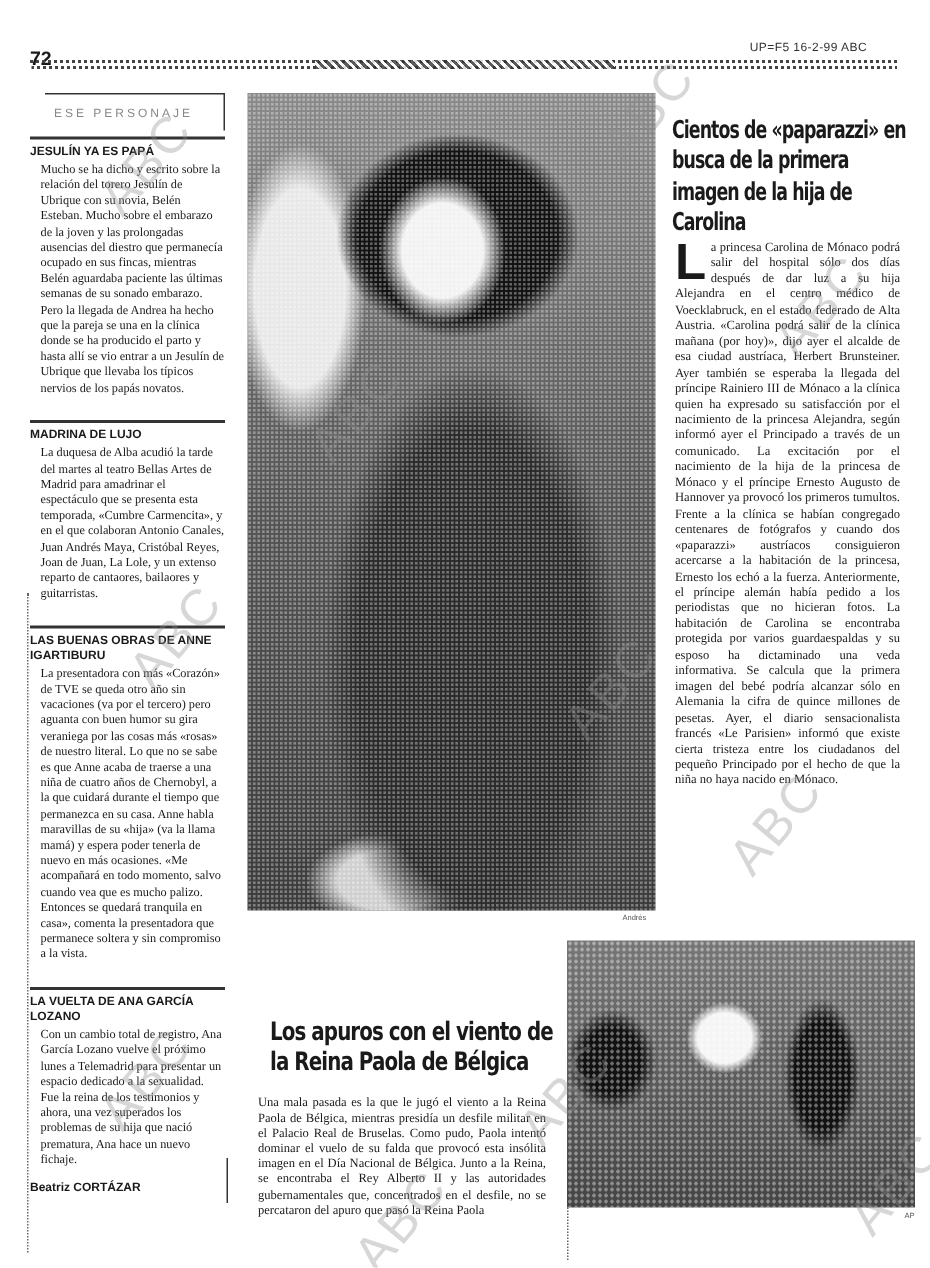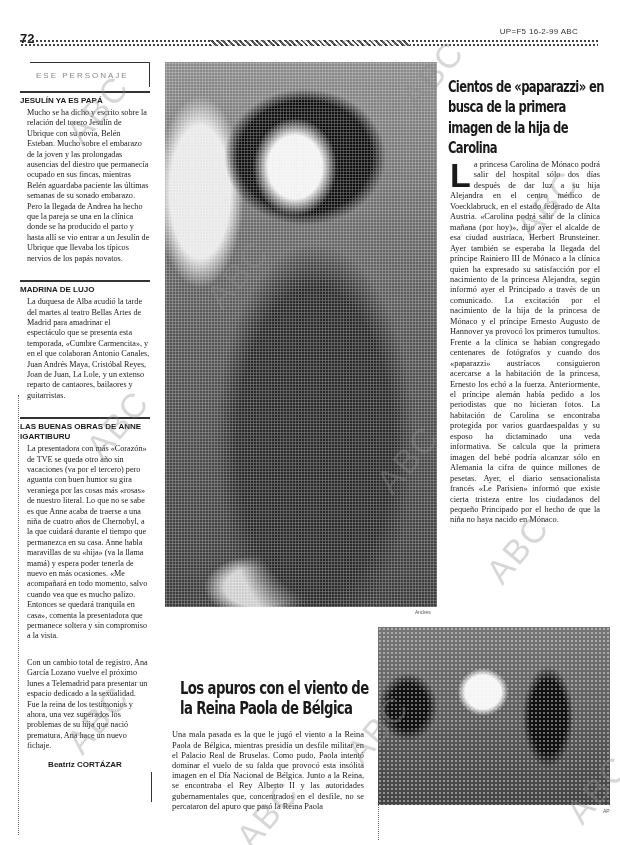--- a/index.html
+++ b/index.html
@@ -15,21 +15,21 @@
     background: repeating-linear-gradient(45deg, #333 0 2px, #fff 2px 4px); opacity: .8; }
 
   
   .left-col { position: absolute; left: 20px; top: 62px; width: 130px; }
   .section-label-box { border-top: 1px solid #333; border-right: 1px solid #333; height: 24px; position: relative; margin-left: 10px; text-align: center; }
   .section-label { position: absolute; left: 6px; top: 8px; font-family: "Liberation Sans", sans-serif; font-size: 8px; letter-spacing: 2px; color: #888; }
   .brief { margin-top: 4px; }
   .brief-title { font-family: "Liberation Sans", sans-serif; font-weight: bold; font-size: 8px; line-height: 10px; text-transform: uppercase; margin: 0 0 2px 0; border-top: 2px solid #333; padding-top: 3px; }
   .brief-body { font-size: 8.2px; line-height: 10.4px; margin: 0 0 0 7px; text-align: left; }
   .brief + .brief { margin-top: 16px; }
-  .byline { text-align: center; font-family: "Liberation Sans", sans-serif; font-weight: bold; font-size: 8px; margin-top: 8px; }
+  .byline { text-align: left; font-family: "Liberation Sans", sans-serif; font-weight: bold; font-size: 8px; margin-top: 8px; }
   .left-vrule { position: absolute; left: 18px; top: 395px; width: 1px; height: 440px; border-left: 1px dotted #666; }
   .left-vrule-right { position: absolute; left: 151px; top: 772px; width: 1px; height: 30px; background: #333; }
 
   
   .main-photo { position: absolute; left: 165px; top: 62px; width: 272px; height: 545px; background:
       radial-gradient(ellipse 60px 70px at 130px 105px, #f2f2f2 0 45%, transparent 70%),
       radial-gradient(ellipse 95px 80px at 140px 95px, #111 0 70%, transparent 85%),
       radial-gradient(ellipse 55px 120px at 35px 130px, #e8e8e8 0 55%, transparent 80%),
       radial-gradient(ellipse 110px 220px at 150px 380px, #2a2a2a 0 70%, transparent 90%),
       radial-gradient(ellipse 70px 40px at 95px 525px, #cfcfcf 0 50%, transparent 80%),
@@ -84,20 +84,21 @@
   </div>
   <div class="brief">
     <h4 class="brief-title">MADRINA DE LUJO</h4>
     <p class="brief-body">La duquesa de Alba acudió la tarde del martes al teatro Bellas Artes de Madrid para amadrinar el espectáculo que se presenta esta temporada, «Cumbre Carmencita», y en el que colaboran Antonio Canales, Juan Andrés Maya, Cristóbal Reyes, Joan de Juan, La Lole, y un extenso reparto de cantaores, bailaores y guitarristas.</p>
   </div>
   <div class="brief">
     <h4 class="brief-title">LAS BUENAS OBRAS DE ANNE IGARTIBURU</h4>
     <p class="brief-body">La presentadora con más «Corazón» de TVE se queda otro año sin vacaciones (va por el tercero) pero aguanta con buen humor su gira veraniega por las cosas más «rosas» de nuestro literal. Lo que no se sabe es que Anne acaba de traerse a una niña de cuatro años de Chernobyl, a la que cuidará durante el tiempo que permanezca en su casa. Anne habla maravillas de su «hija» (va la llama mamá) y espera poder tenerla de nuevo en más ocasiones. «Me acompañará en todo momento, salvo cuando vea que es mucho palizo. Entonces se quedará tranquila en casa», comenta la presentadora que permanece soltera y sin compromiso a la vista.</p>
   </div>
   <div class="brief">
+    <h4 class="brief-title">LA VUELTA DE ANA GARCÍA LOZANO</h4>
     <p class="brief-body">Con un cambio total de registro, Ana García Lozano vuelve el próximo lunes a Telemadrid para presentar un espacio dedicado a la sexualidad. Fue la reina de los testimonios y ahora, una vez superados los problemas de su hija que nació prematura, Ana hace un nuevo fichaje.</p>
   </div>
   <div class="byline">Beatriz CORTÁZAR</div>
 </div>
 <div class="left-vrule"></div>
 <div class="left-vrule-right"></div>
 
 <div class="main-photo" title="Carolina de Mónaco"></div>
 <div class="photo-credit">Andrés</div>
 

